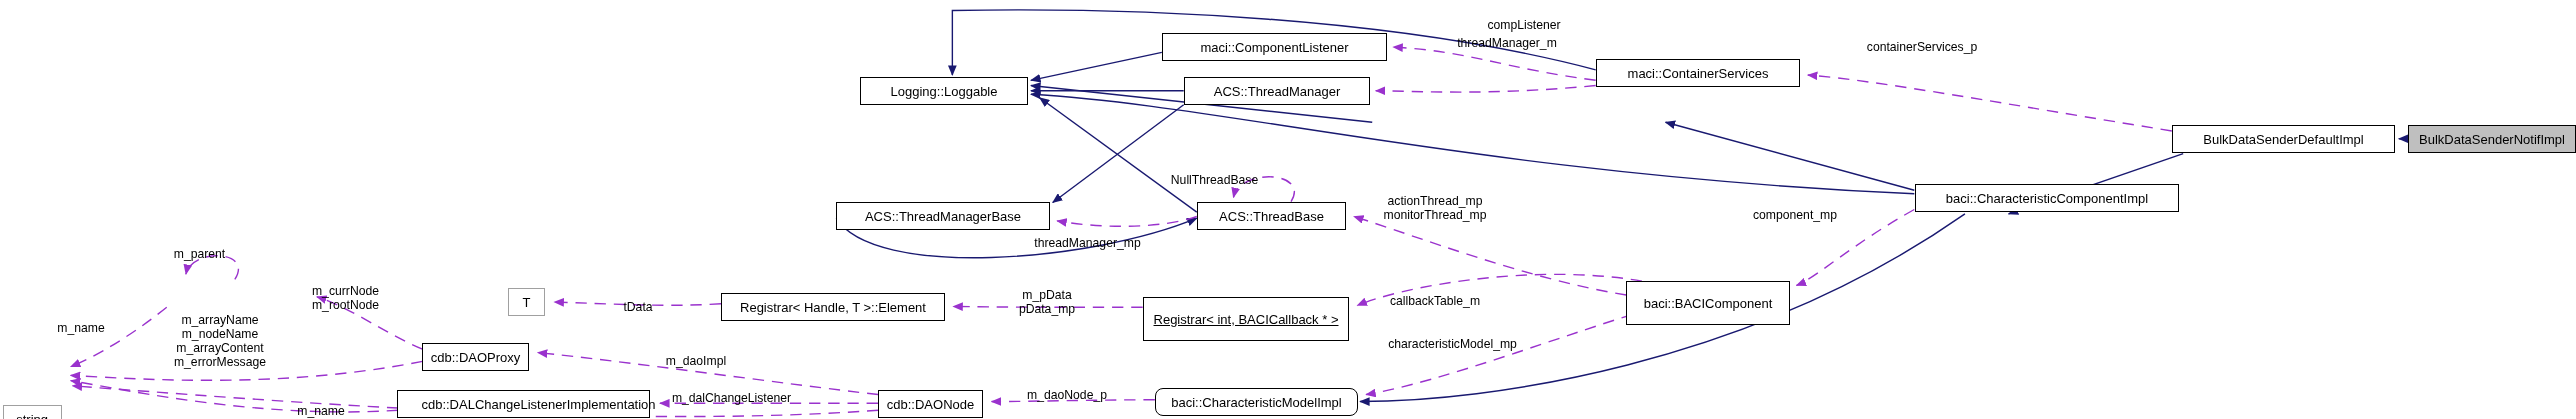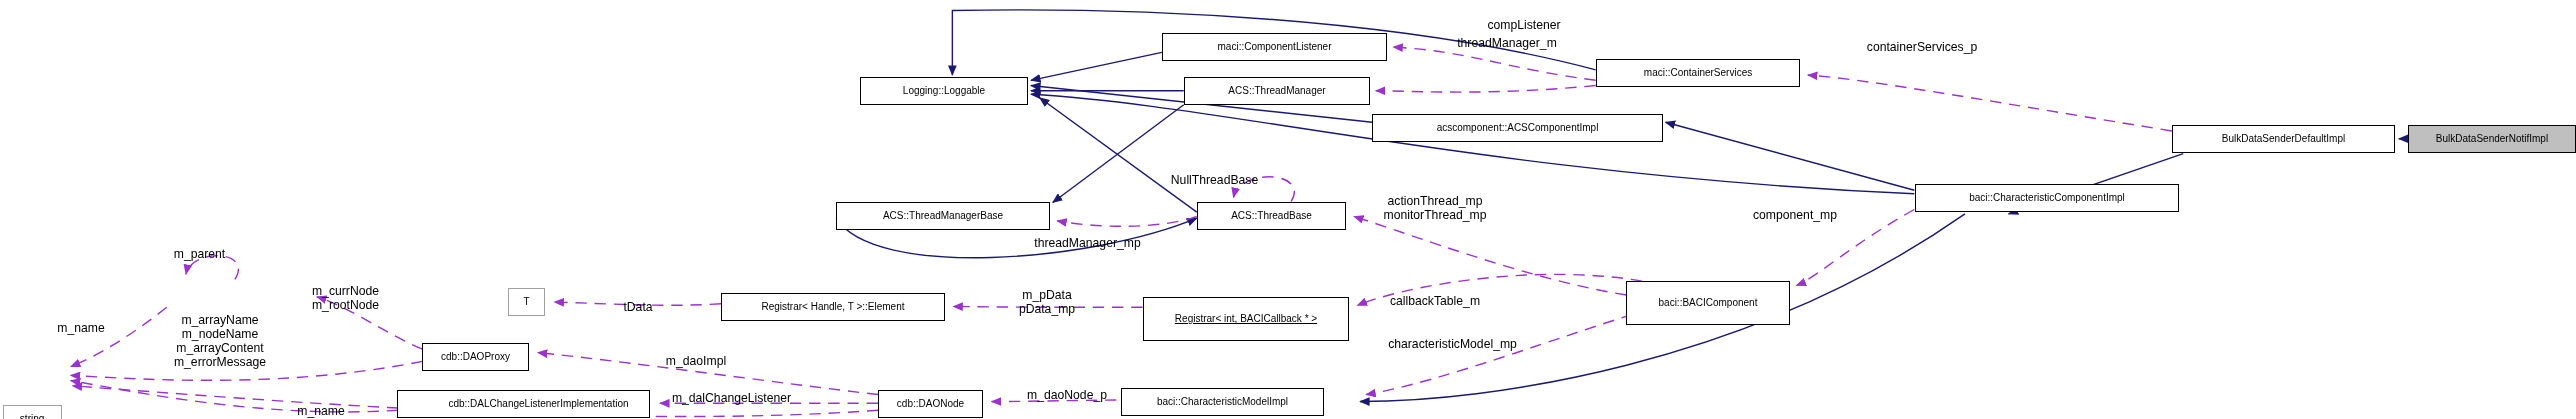--- a/index.html
+++ b/index.html
@@ -24,21 +24,21 @@
   }
   .node {
     position: absolute;
     box-sizing: border-box;
     display: flex;
     align-items: center;
     justify-content: center;
     background: #ffffff;
     border: 0.9px solid #000000;
     color: #000000;
-    font-size: 10px;
+    font-size: 13px;
     white-space: nowrap;
     line-height: 1;
     z-index: 5;
   }
   .node.gray-border {
     border: 0.9px solid #a0a0a0;
   }
   .node.highlight {
     background: #bfbfbf;
     border: 0.9px solid #000000;
@@ -143,23 +143,20 @@
   </div>
 
   <div class="node" style="left:1184px; top:77px; width:186px; height:28px;">
     <span>ACS::ThreadManager</span>
   </div>
 
   <div class="node" style="left:1596px; top:59px; width:204px; height:28px;">
     <span>maci::ContainerServices</span>
   </div>
 
-  <div class="node" style="left:1372px; top:114px; width:291px; height:28px;">
-    <span>acscomponent::ACSComponentImpl</span>
-  </div>
 
   <div class="node" style="left:2172px; top:125px; width:223px; height:28px;">
     <span>BulkDataSenderDefaultImpl</span>
   </div>
 
   <div class="node highlight" style="left:2408px; top:125px; width:168px; height:28px;">
     <span>BulkDataSenderNotifImpl</span>
   </div>
 
   <div class="node" style="left:836px; top:202px; width:214px; height:28px;">
@@ -200,21 +197,21 @@
   </div>
 
   <div class="node" style="left:397px; top:390px; width:253px; height:28px;padding-left:30px;">
     <span>cdb::DALChangeListenerImplementation</span>
   </div>
 
   <div class="node" style="left:878px; top:390px; width:105px; height:28px;">
     <span>cdb::DAONode</span>
   </div>
 
-  <div class="node" style="left:1121px; top:388px; width:203px; height:28px;">
+  <div class="node" style="left:1155px; top:388px; width:203px; height:28px;border-radius:8px;">
     <span>baci::CharacteristicModelImpl</span>
   </div>
 
   <div class="edge-label" style="left: 1415px; top: 18.3px; width: 218px; white-space: pre;">compListener</div>
 
   <div class="edge-label" style="left: 1398px; top: 36px; width: 218px; white-space: pre;">threadManager_m</div>
 
   <div class="edge-label" style="left: 1813px; top: 40px; width: 218px; white-space: pre;">containerServices_p</div>
 
   <div class="edge-label" style="left: 1136px; top: 173px; width: 157px; white-space: pre;">NullThreadBase</div>

